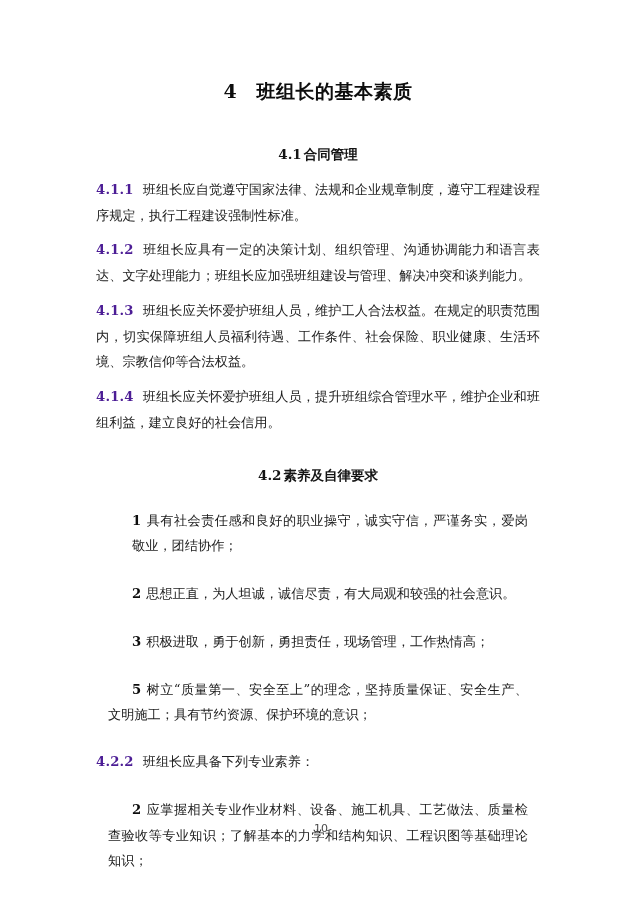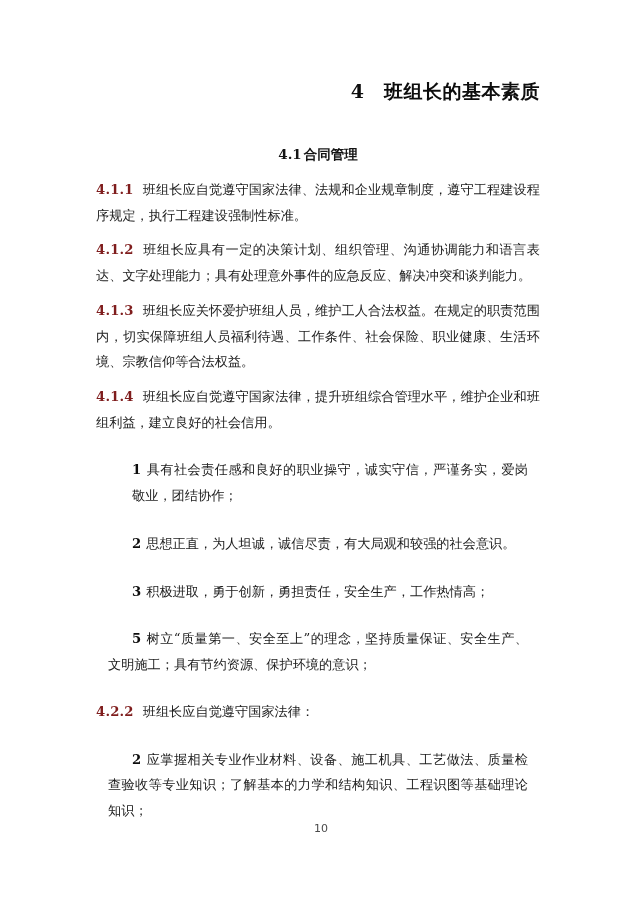--- a/index.html
+++ b/index.html
@@ -25,21 +25,21 @@
     position: absolute;
     left: 96px;
     top: 0;
     width: 444px;
   }
 
   
   .chapter-title {
     margin: 0;
     padding-top: 78px;
-    text-align: right;
+    text-align: center;
     font-size: 19px;
     font-weight: bold;
     letter-spacing: 0.5px;
     line-height: 1.4;
     color: #0d0d0d;
   }
 
   
   .section-heading {
     text-align: center;
@@ -59,21 +59,21 @@
     font-size: 13.2px;
     line-height: 1.95;
     text-align: justify;
     text-justify: inter-ideograph;
     color: #1c1c1c;
   }
   .clause .clause-num {
     font-weight: bold;
     letter-spacing: 0.2px;
     margin-right: 9px;
-    color: #7f1d1d;
+    color: #4c1d95;
   }
   .clause.tight { padding-top: 9px; }
 
   
   .list-item {
     margin: 12px;
     padding-top: 10px;
     padding-left: 24px;
     font-size: 13.2px;
     line-height: 1.95;
@@ -114,47 +114,50 @@
 
     <div class="section-heading sec-4-1">
       <span class="sec-num">4.1</span><span>合同管理</span>
     </div>
 
     <p class="clause">
       <span class="clause-num">4.1.1</span><span>班组长应自觉遵守国家法律、法规和企业规章制度，遵守工程建设程序规定，执行工程建设强制性标准。</span>
     </p>
 
     <p class="clause tight">
-      <span class="clause-num">4.1.2</span><span>班组长应具有一定的决策计划、组织管理、沟通协调能力和语言表达、文字处理能力；具有处理意外事件的应急反应、解决冲突和谈判能力。</span>
+      <span class="clause-num">4.1.2</span><span>班组长应具有一定的决策计划、组织管理、沟通协调能力和语言表达、文字处理能力；班组长应加强班组建设与管理、解决冲突和谈判能力。</span>
     </p>
 
     <p class="clause tight">
       <span class="clause-num">4.1.3</span><span>班组长应关怀爱护班组人员，维护工人合法权益。在规定的职责范围内，切实保障班组人员福利待遇、工作条件、社会保险、职业健康、生活环境、宗教信仰等合法权益。</span>
     </p>
 
     <p class="clause tight">
-      <span class="clause-num">4.1.4</span><span>班组长应自觉遵守国家法律，提升班组综合管理水平，维护企业和班组利益，建立良好的社会信用。</span>
+      <span class="clause-num">4.1.4</span><span>班组长应关怀爱护班组人员，提升班组综合管理水平，维护企业和班组利益，建立良好的社会信用。</span>
     </p>
 
+    <div class="section-heading sec-4-2">
+      <span class="sec-num">4.2</span><span>素养及自律要求</span>
+    </div>
 
     <p class="list-item">
       <span class="item-num">1</span><span>具有社会责任感和良好的职业操守，诚实守信，严谨务实，爱岗敬业，团结协作；</span>
     </p>
     <p class="list-item">
       <span class="item-num">2</span><span>思想正直，为人坦诚，诚信尽责，有大局观和较强的社会意识。</span>
     </p>
     <p class="list-item">
-      <span class="item-num">3</span><span>积极进取，勇于创新，勇担责任，安全生产，工作热情高；</span>
+      <span class="item-num">3</span><span>积极进取，勇于创新，勇担责任，现场管理，工作热情高；</span>
     </p>
     <p class="list-item hang">
       <span class="item-num">5</span><span>树立“质量第一、安全至上”的理念，坚持质量保证、安全生产、文明施工；具有节约资源、保护环境的意识；</span>
     </p>
 
     <p class="clause tight">
-      <span class="clause-num">4.2.2</span><span>班组长应自觉遵守国家法律：</span>
+      <span class="clause-num">4.2.2</span><span>班组长应具备下列专业素养：</span>
     </p>
     <p class="list-item hang">
       <span class="item-num">2</span><span>应掌握相关专业作业材料、设备、施工机具、工艺做法、质量检查验收等专业知识；了解基本的力学和结构知识、工程识图等基础理论知识；</span>
     </p>
 
   </div>
 
   <div class="page-number">10</div>
 </div>
 

